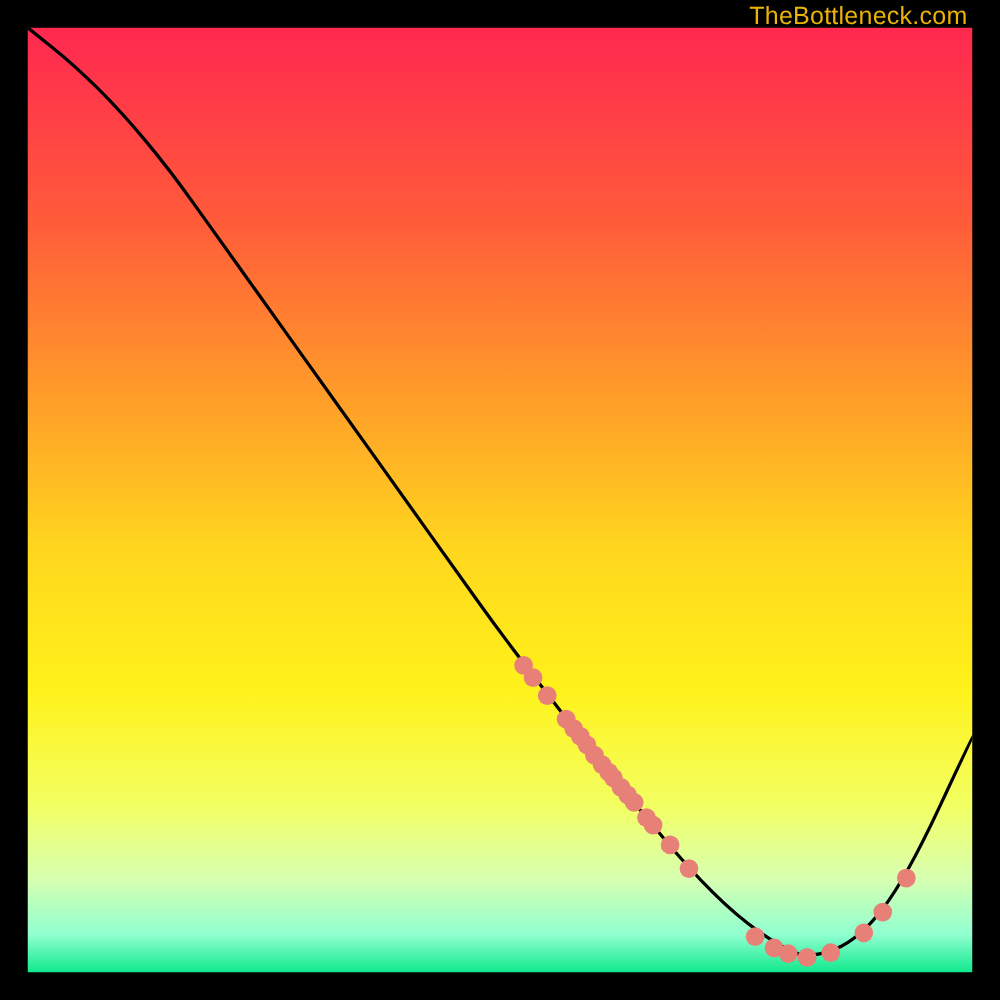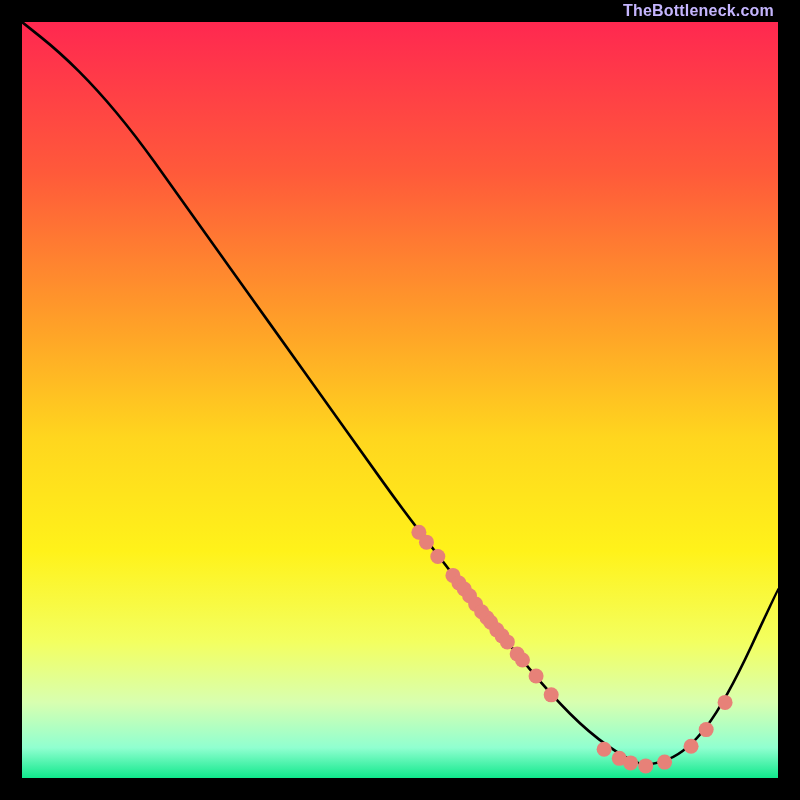--- a/index.html
+++ b/index.html
@@ -16,23 +16,23 @@
     left: 22px;
     top: 22px;
     width: 756px;
     height: 756px;
     background: #000;
   }
   .watermark {
     position: absolute;
     top: 2px;
     right: 26px;
-    color: #c4b5fd;
-    font-size: 16px;
-    font-weight: 700;
+    color: #eab308;
+    font-size: 20px;
+    font-weight: 400;
     letter-spacing: 0.2px;
   }
   svg {
     display: block;
   }
 </style>
 </head>
 <body>
 
 <div class="watermark">TheBottleneck.com</div>

